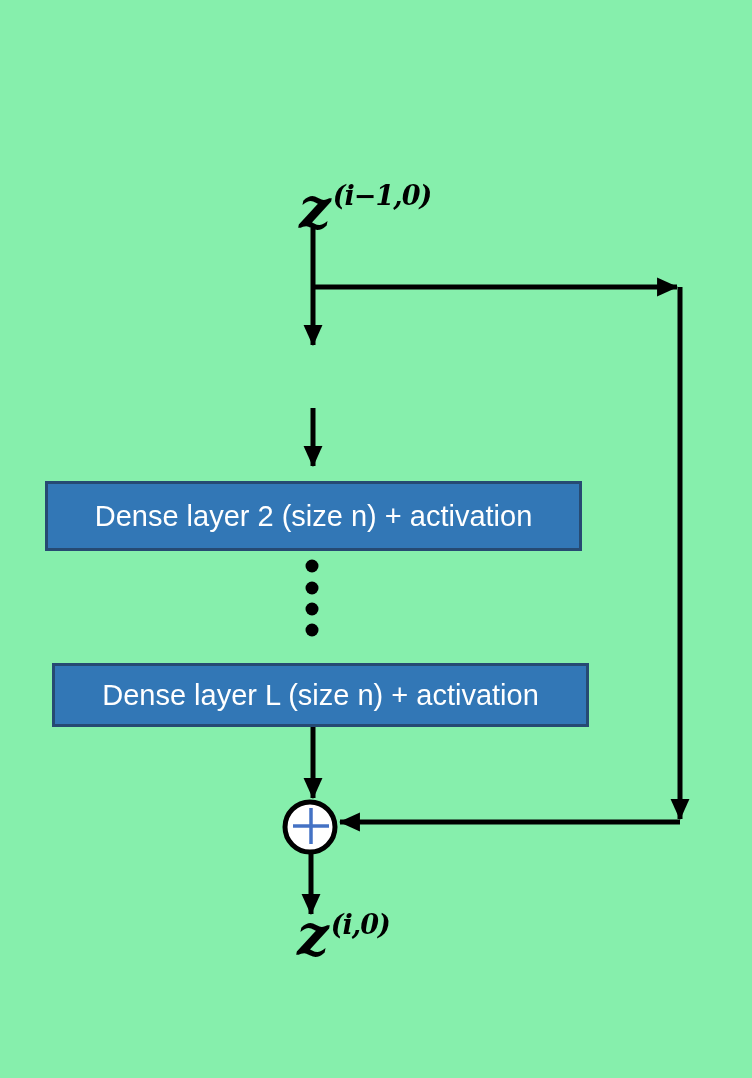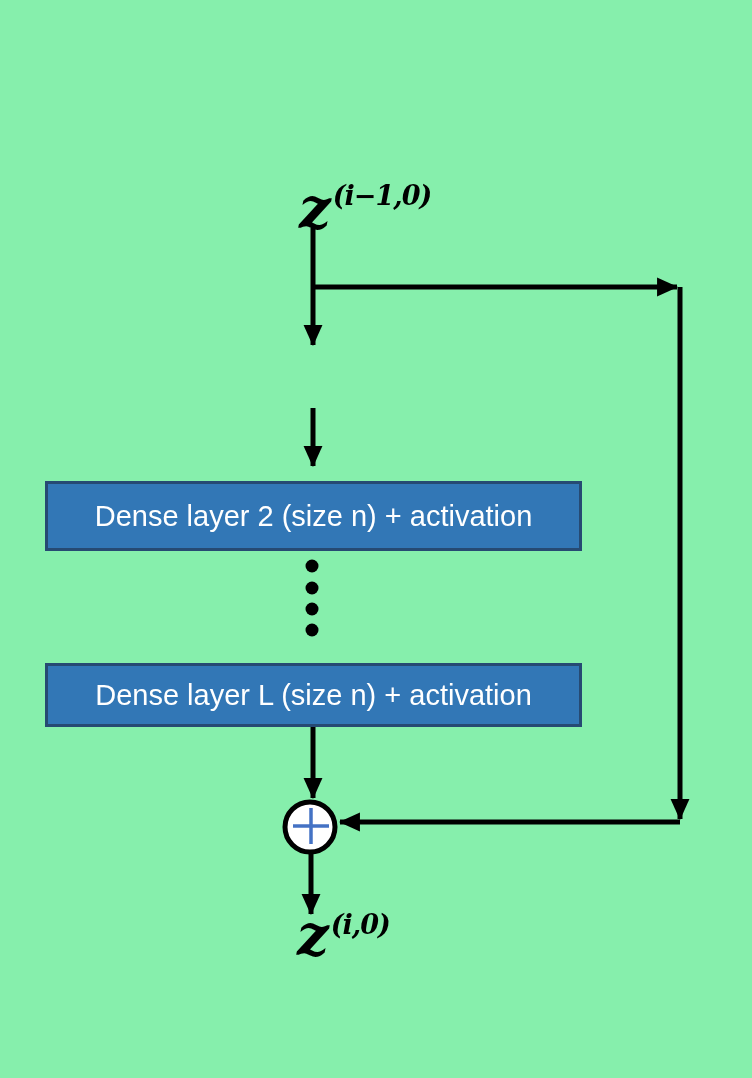--- a/index.html
+++ b/index.html
@@ -18,21 +18,21 @@
     background:#3277B6;
     border:3px solid #264A73;
     color:#ffffff;
     display:flex;align-items:center;justify-content:center;
     font-size:29px;
     font-family:"Liberation Sans",sans-serif;
     white-space:nowrap;
   }
   #layer-1{top:348px;height:60px;}
   #layer-2{top:457px;height:70px;margin-top:24px;}
-  #layer-L{top:663px;height:64px;}
+  #layer-L{top:663px;height:64px;margin-left:7px;}
   .math-label{
     position:absolute;
     font-family:"DejaVu Serif",serif;
     font-weight:bold;
     color:#000000;
     white-space:nowrap;
   }
   .mbase{font-style:italic;font-size:56px;line-height:50px;}
   .msup{font-style:italic;font-size:27px;vertical-align:23px;margin-left:2px;letter-spacing:-1px;}
   #input-label{left:299px;top:180px;}

